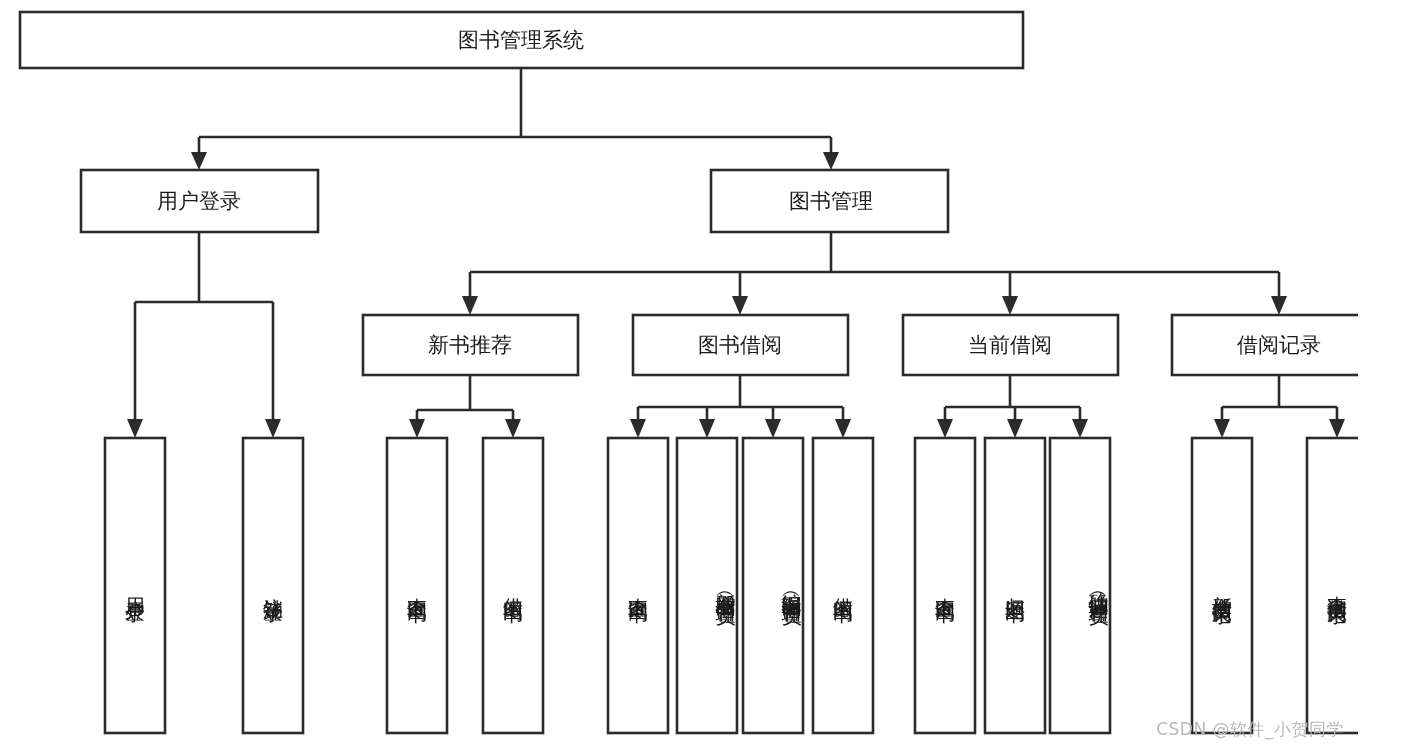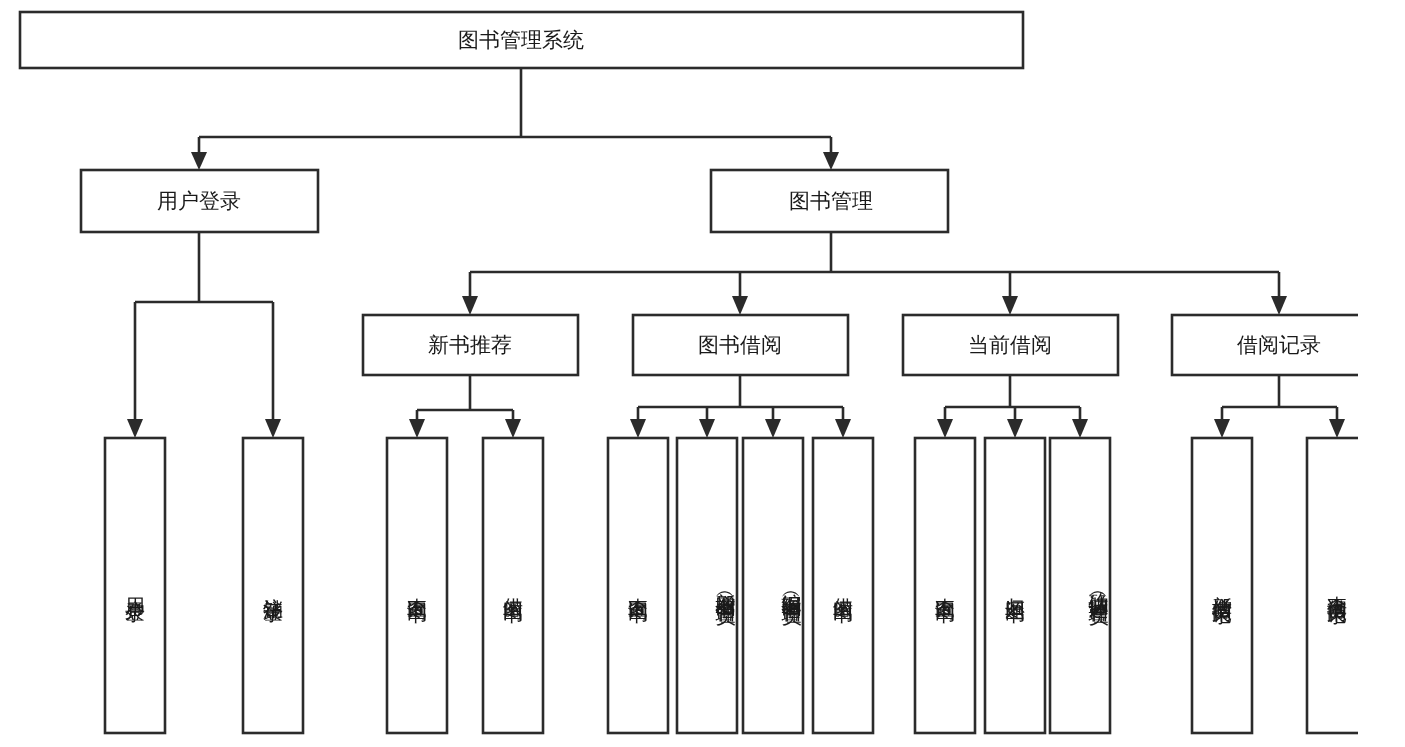--- a/index.html
+++ b/index.html
@@ -202,13 +202,14 @@
   <div class="vlabel" style="left:743px; top:440px; width:60px; height:291px; align-items:flex-start;">编辑图书（管理员）</div>
   <div class="vlabel" style="left:813px; top:438px; width:60px; height:295px;">借阅图书</div>
 
   <div class="vlabel" style="left:915px; top:438px; width:60px; height:295px;">查询图书</div>
   <div class="vlabel" style="left:985px; top:438px; width:60px; height:295px;">归还图书</div>
   <div class="vlabel" style="left:1050px; top:440px; width:60px; height:291px; align-items:flex-start;">确认归还（管理员）</div>
 
   <div class="vlabel" style="left:1192px; top:438px; width:60px; height:295px;">新增借阅记录</div>
   <div class="vlabel" style="left:1307px; top:438px; width:60px; height:295px;">查询借阅记录</div>
 
+  <div class="watermark">CSDN @软件_小贺同学</div>
 </div>
 
 </body></html>

